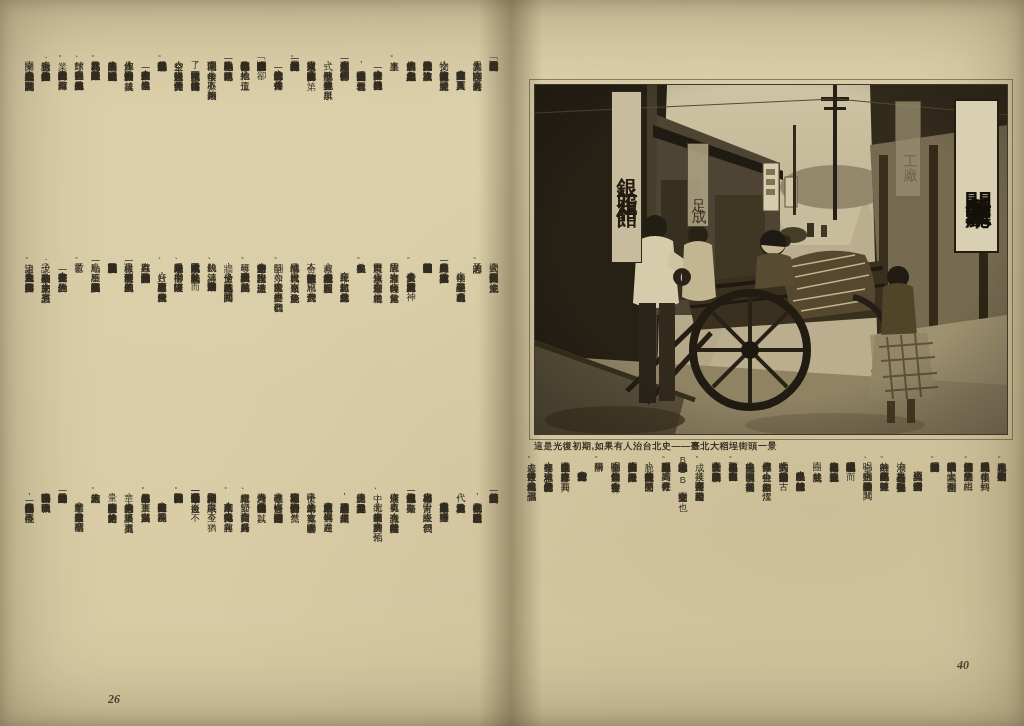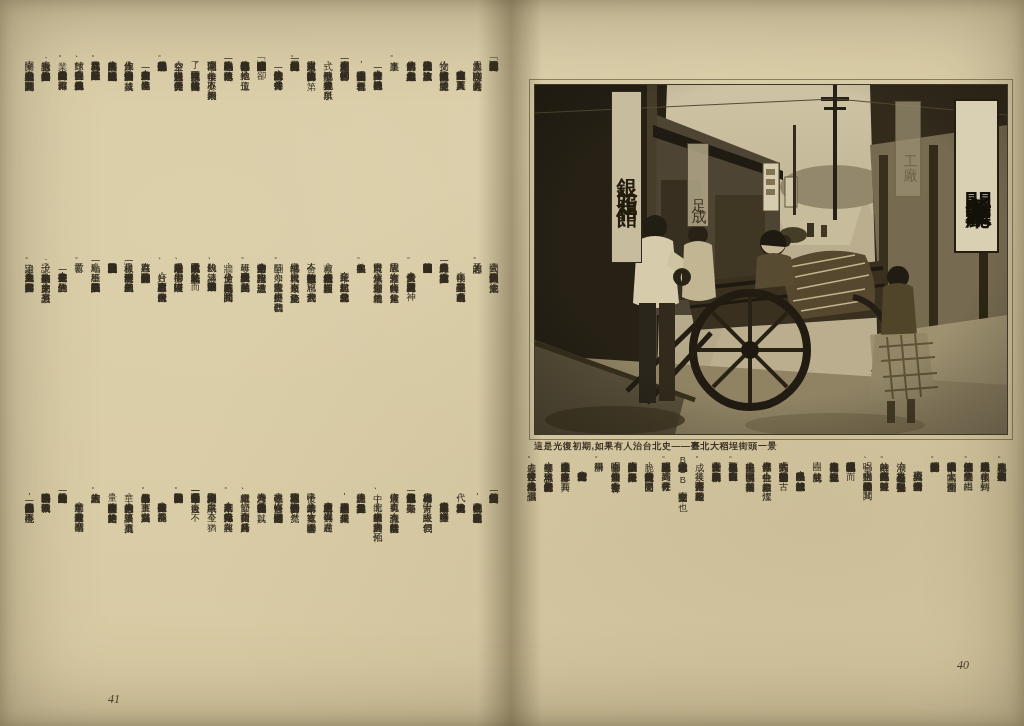--- a/index.html
+++ b/index.html
@@ -32,21 +32,21 @@
     color:#332c20;
     font-family:"Liberation Sans",sans-serif;
     overflow:hidden;
   }
   .band-a{left:18px;top:54px;width:484px;height:200px;}
   .band-b{left:18px;top:256px;width:484px;height:216px;}
   .band-c{left:18px;top:486px;width:484px;height:206px;}
   .band-r{left:521px;top:455px;width:489px;height:202px;line-height:16.8px;}
   .pagenum{
     position:absolute;font-family:"Liberation Serif",serif;font-style:italic;
-    font-size:12px;color:#4a4030;
+    font-size:12px;color:#4a4030;font-weight:bold;
   }
   #pagenum-41{left:108px;top:692px;}
   #pagenum-40{left:957px;top:658px;}
   
   #photo{
     position:absolute;left:534px;top:84px;width:472px;height:349px;
     background:#8f8467;border:1px solid #3f372a;box-sizing:content-box;
     overflow:hidden;
   }
   #photo-frame{
@@ -169,21 +169,21 @@
 曾被國民黨醜化爲投降歸順的。
 　偉甫叔每每以自己徒擁財名,卻不能爲黨
 外朋友多盡心力爲憾。事實上,以其交遊滿京
 華,秉持台灣人的本色,舉箸笑談,莫不成力
 量,而直接間接的催生鼓舞,當是將來治史的
 人應該肯定的。
 　前年驚悉,偉甫叔遽然辭世,不禁感喟,
 台灣人失去了一位從道地政治世家出身的台灣
 改朝換代政治秘辛的活百科書,而做晚輩的我
 ,更遺憾失掉一個溫和飽學的長者,再也不能</div>
-    <div class="pagenum" id="pagenum-41">41</div>
+    <div class="pagenum" id="pagenum-41">26</div>
   </div>
 
   <div class="gutter"></div>
 
   <div>
 
     <div id="photo-frame"></div>
 
     <div id="photo">
       <svg width="472" height="349" viewBox="0 0 472 349">

